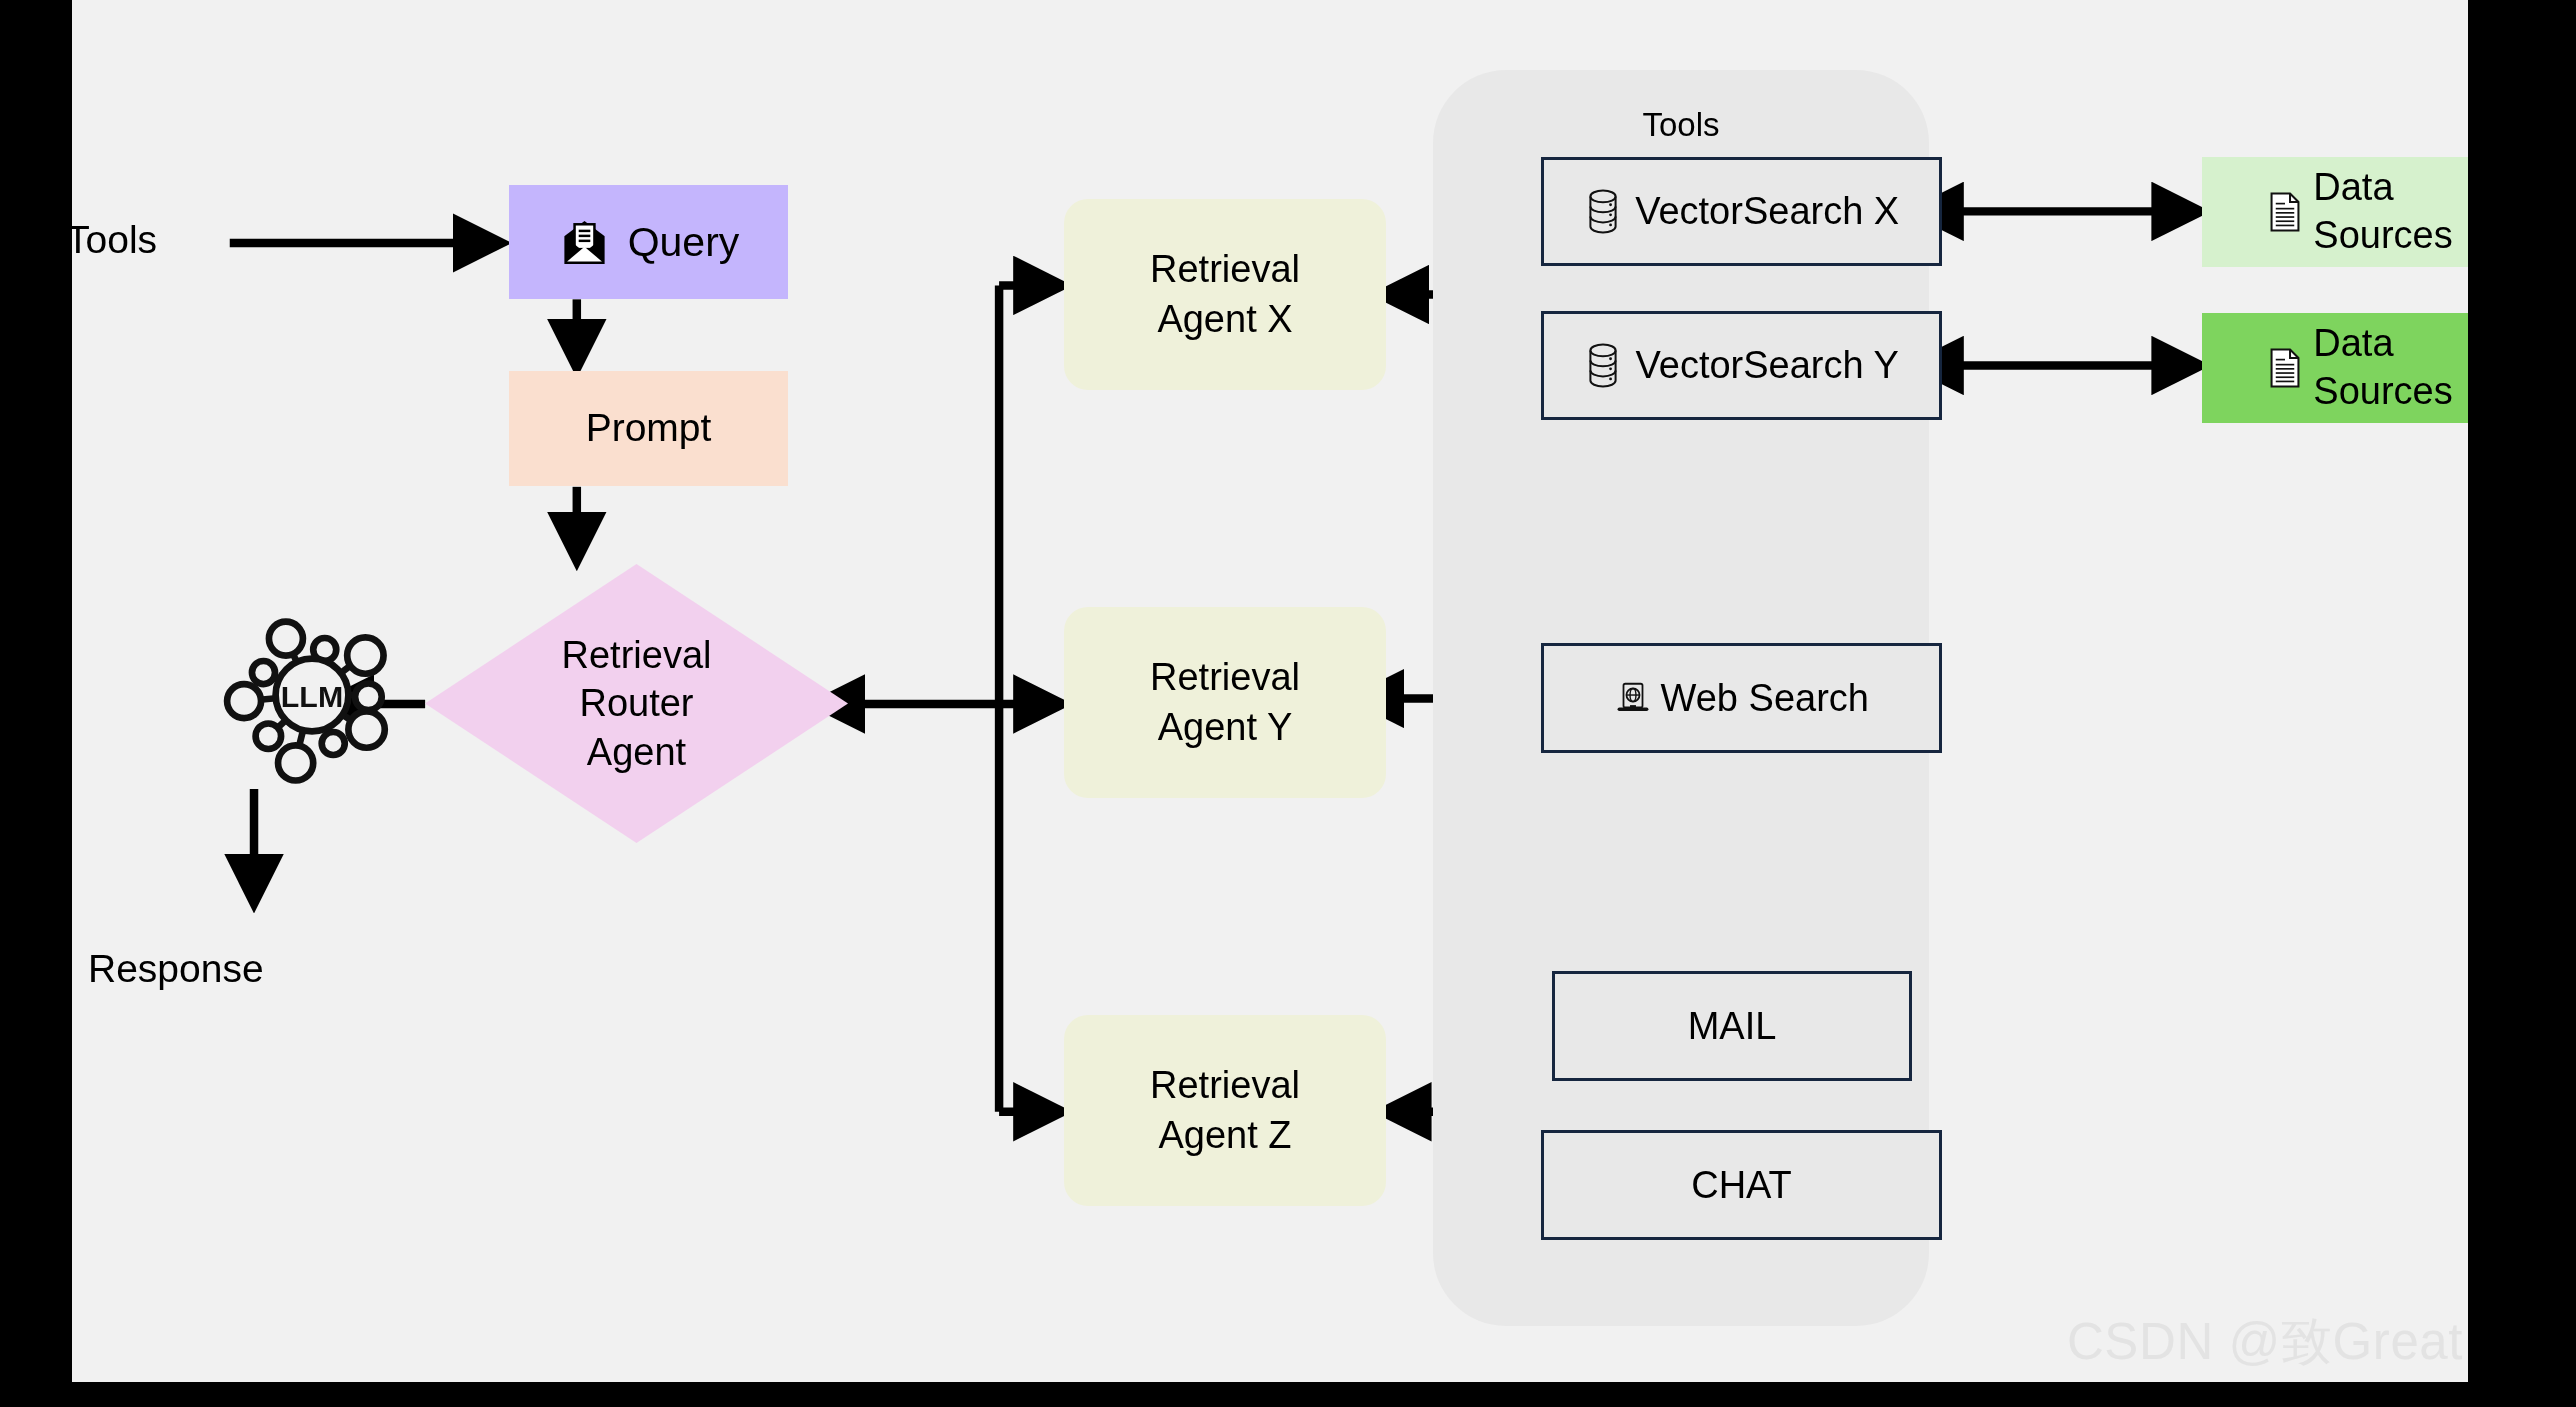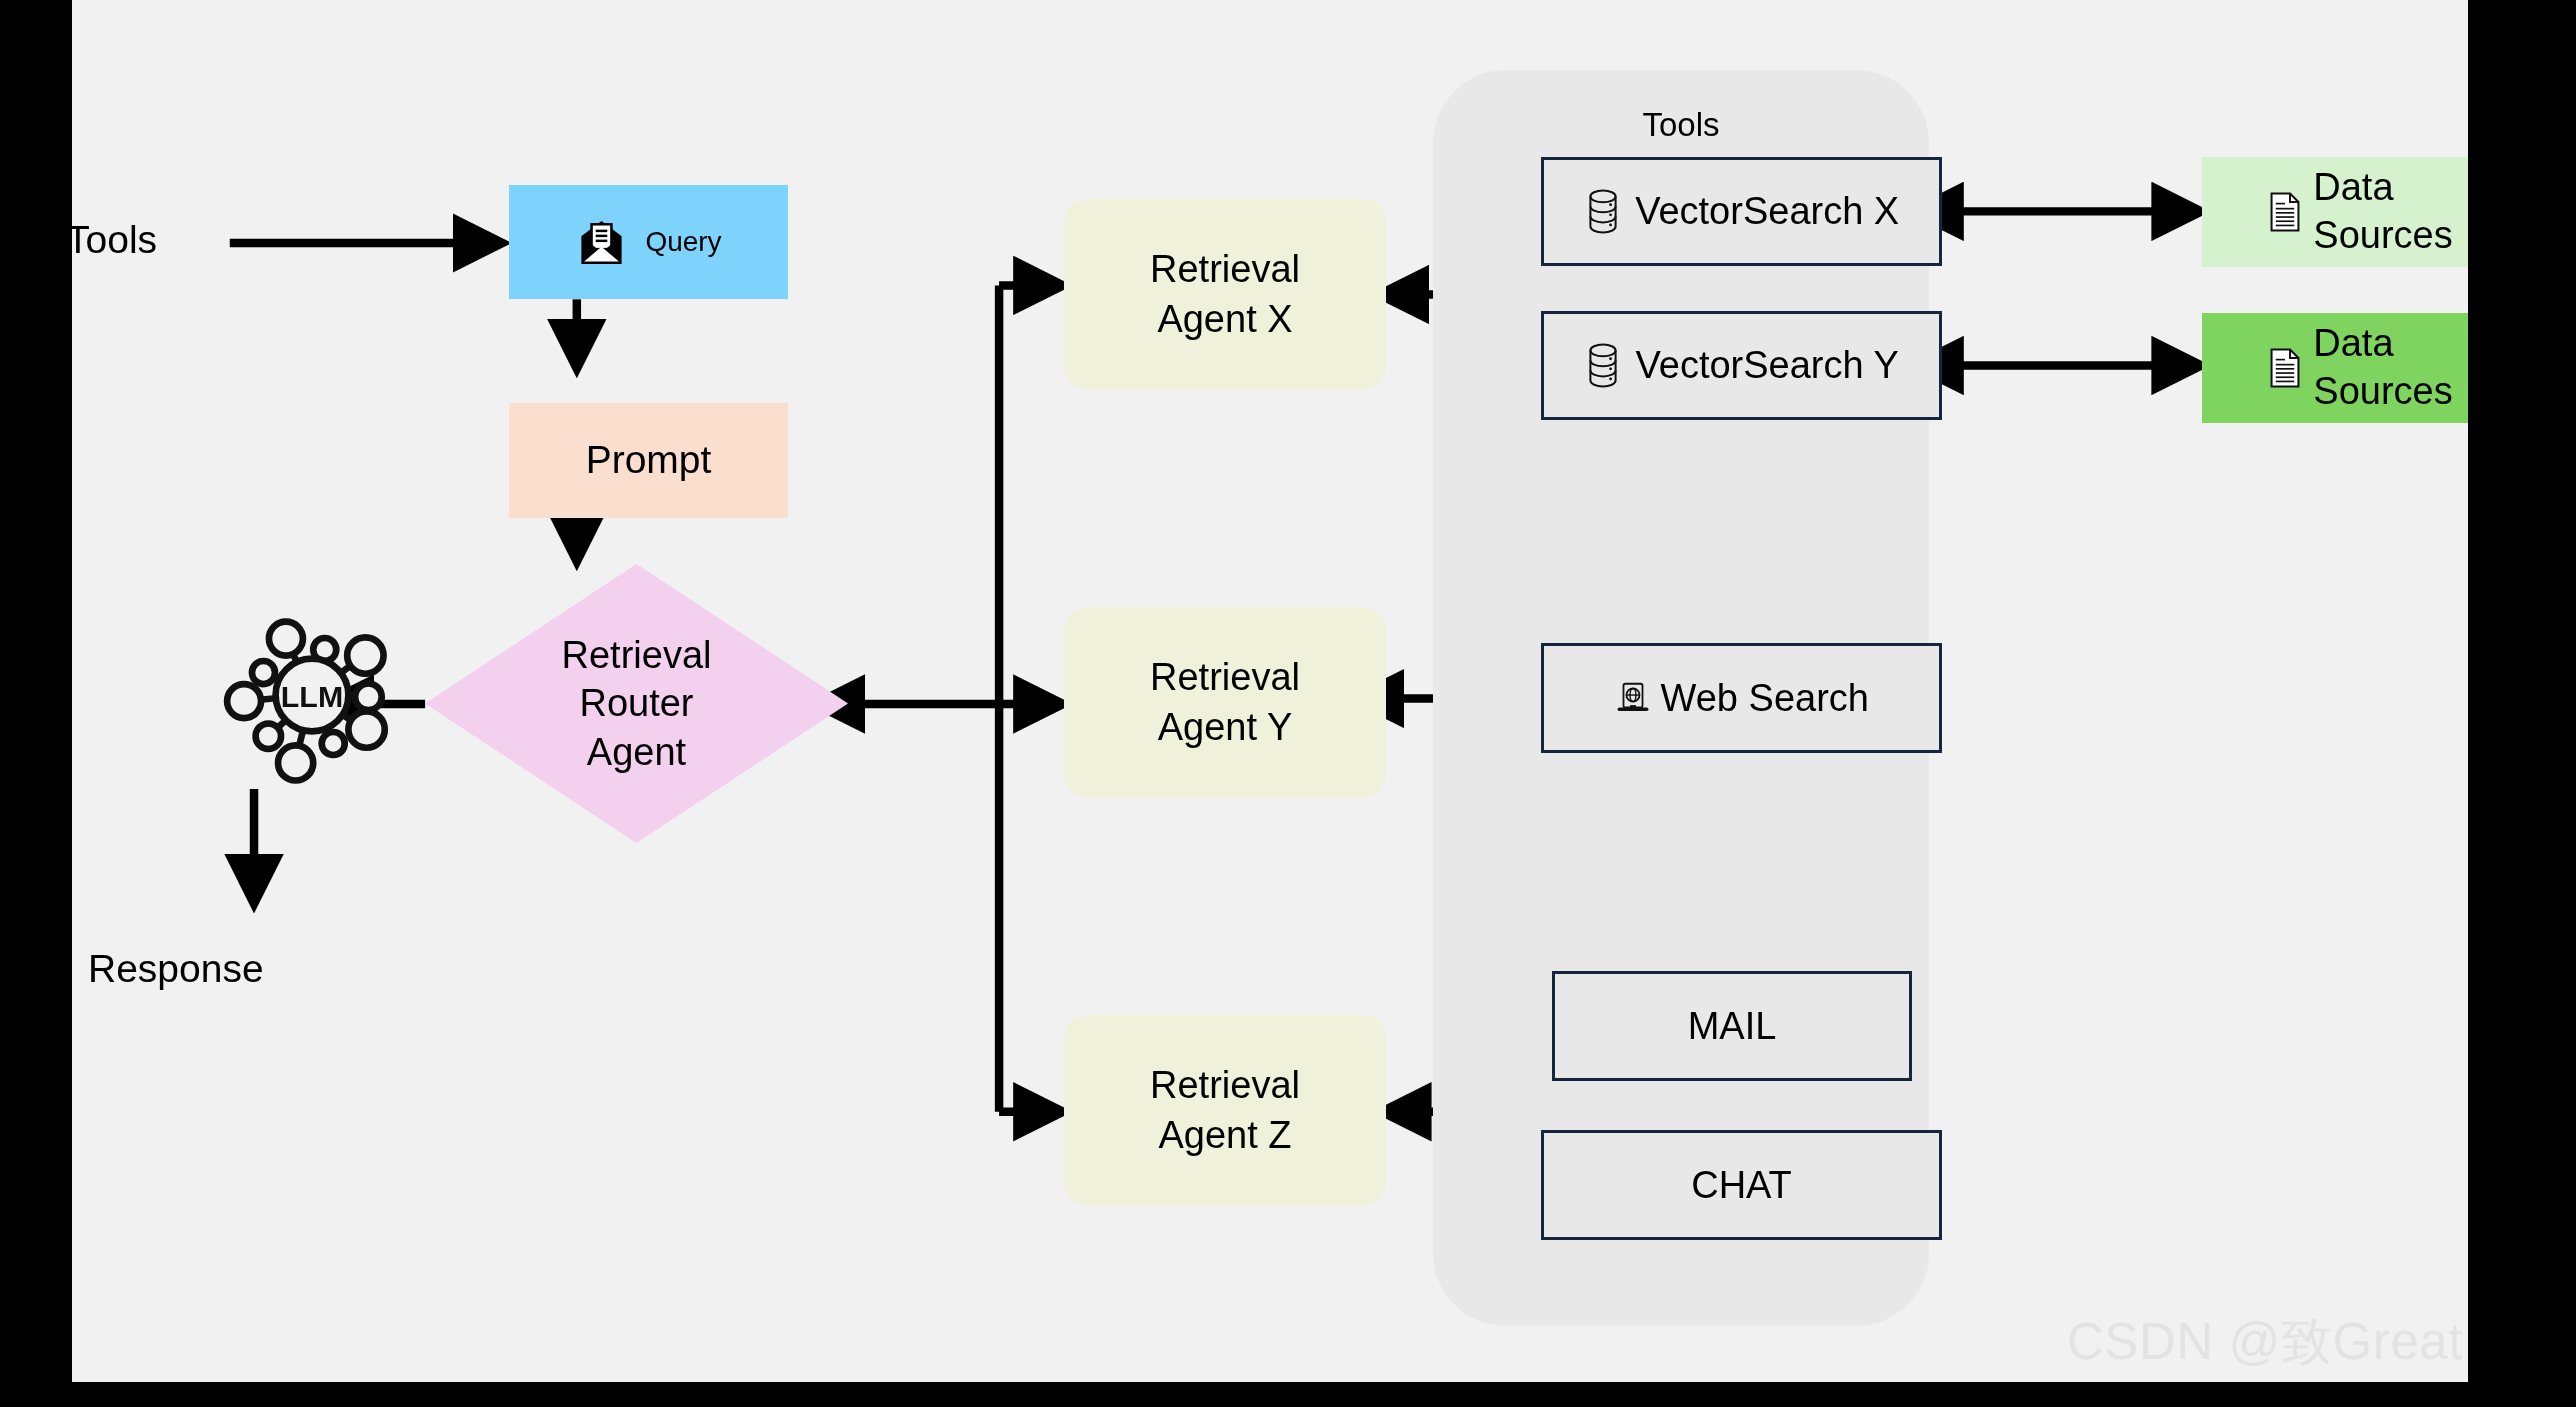--- a/index.html
+++ b/index.html
@@ -60,30 +60,29 @@
   
   .plain-label {
     position: absolute;
     font-size: 39px;
     color: #000;
     white-space: nowrap;
   }
   
   #query-box {
     left: 437px; top: 185px; width: 279px; height: 114px;
-    background: #7dd3fc;
-    font-size: 28px;
+    background: #c4b5fd;
+    font-size: 41px;
     gap: 17px;
   }
   
   #prompt-box {
     left: 437px; top: 371px; width: 279px; height: 115px;
     background: #fadfcf;
     font-size: 39px;
-    margin-top: 32px;
   }
   
   #router-diamond-wrap {
     position: absolute;
     left: 353px; top: 564px; width: 423px; height: 279px;
   }
   #router-diamond-shape {
     position: absolute;
     inset: 0;
     background: #f2d0ee;

